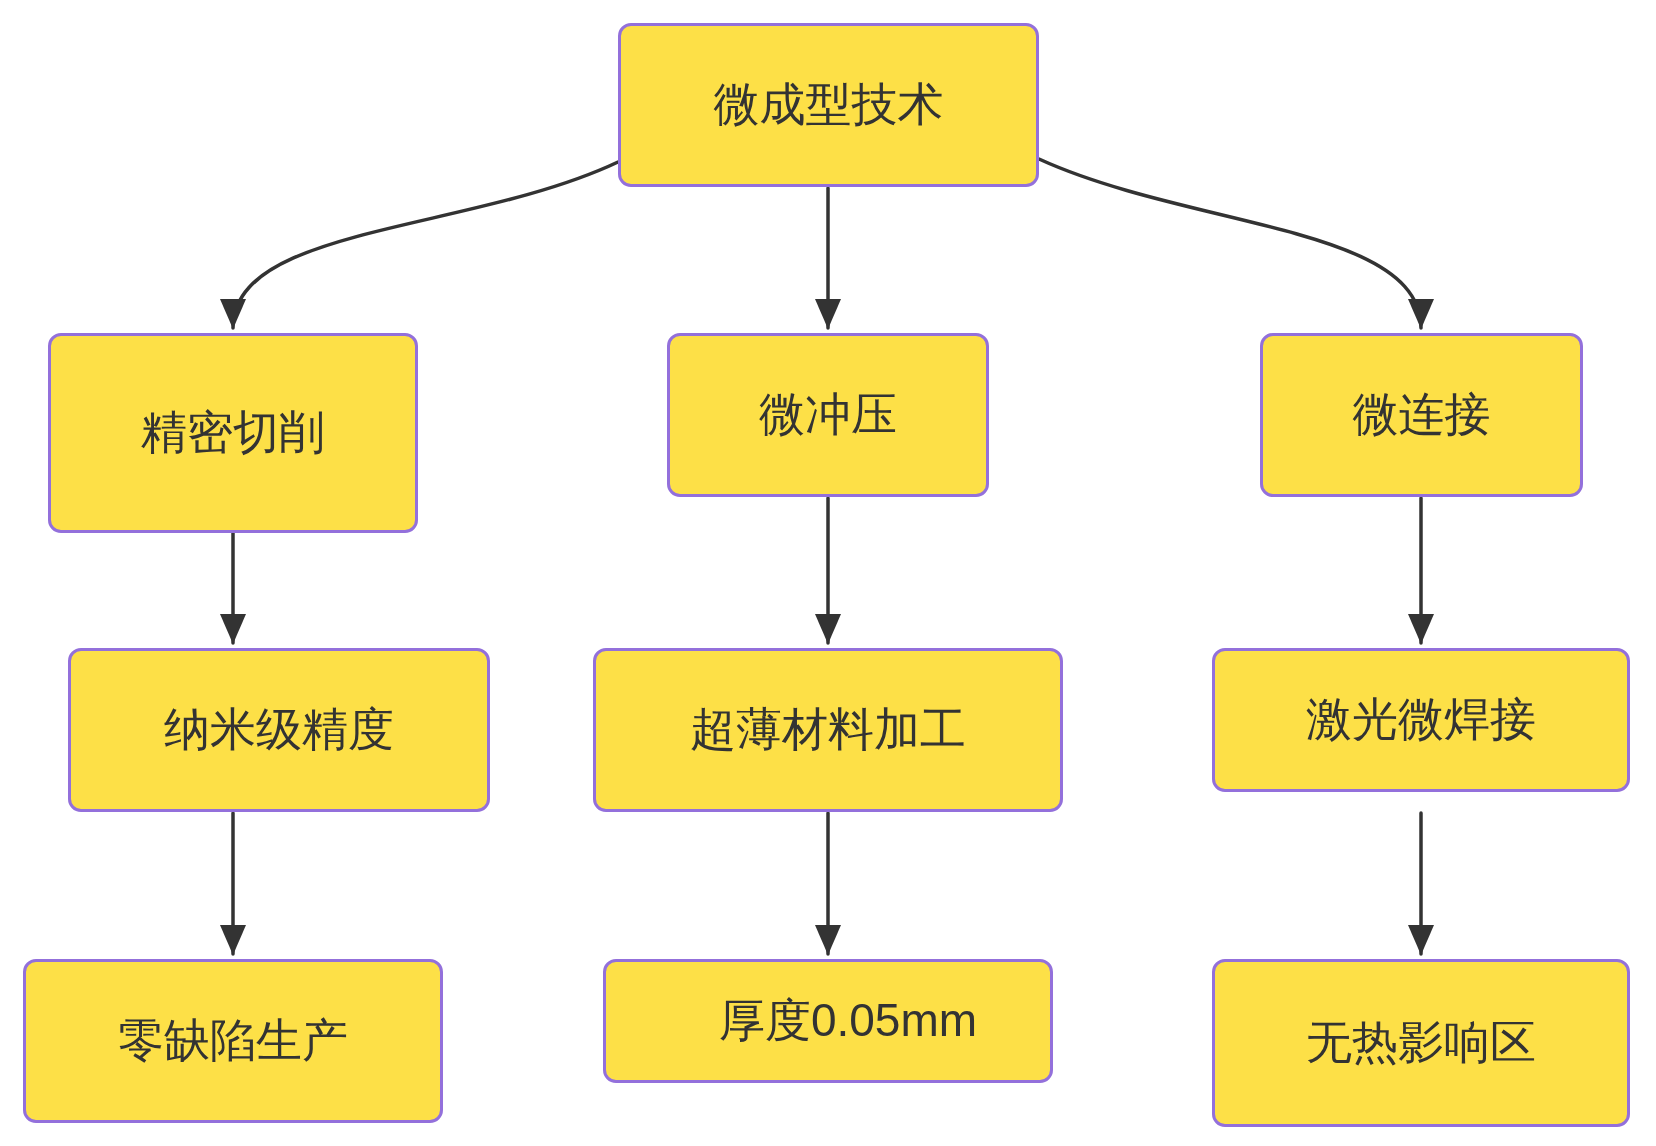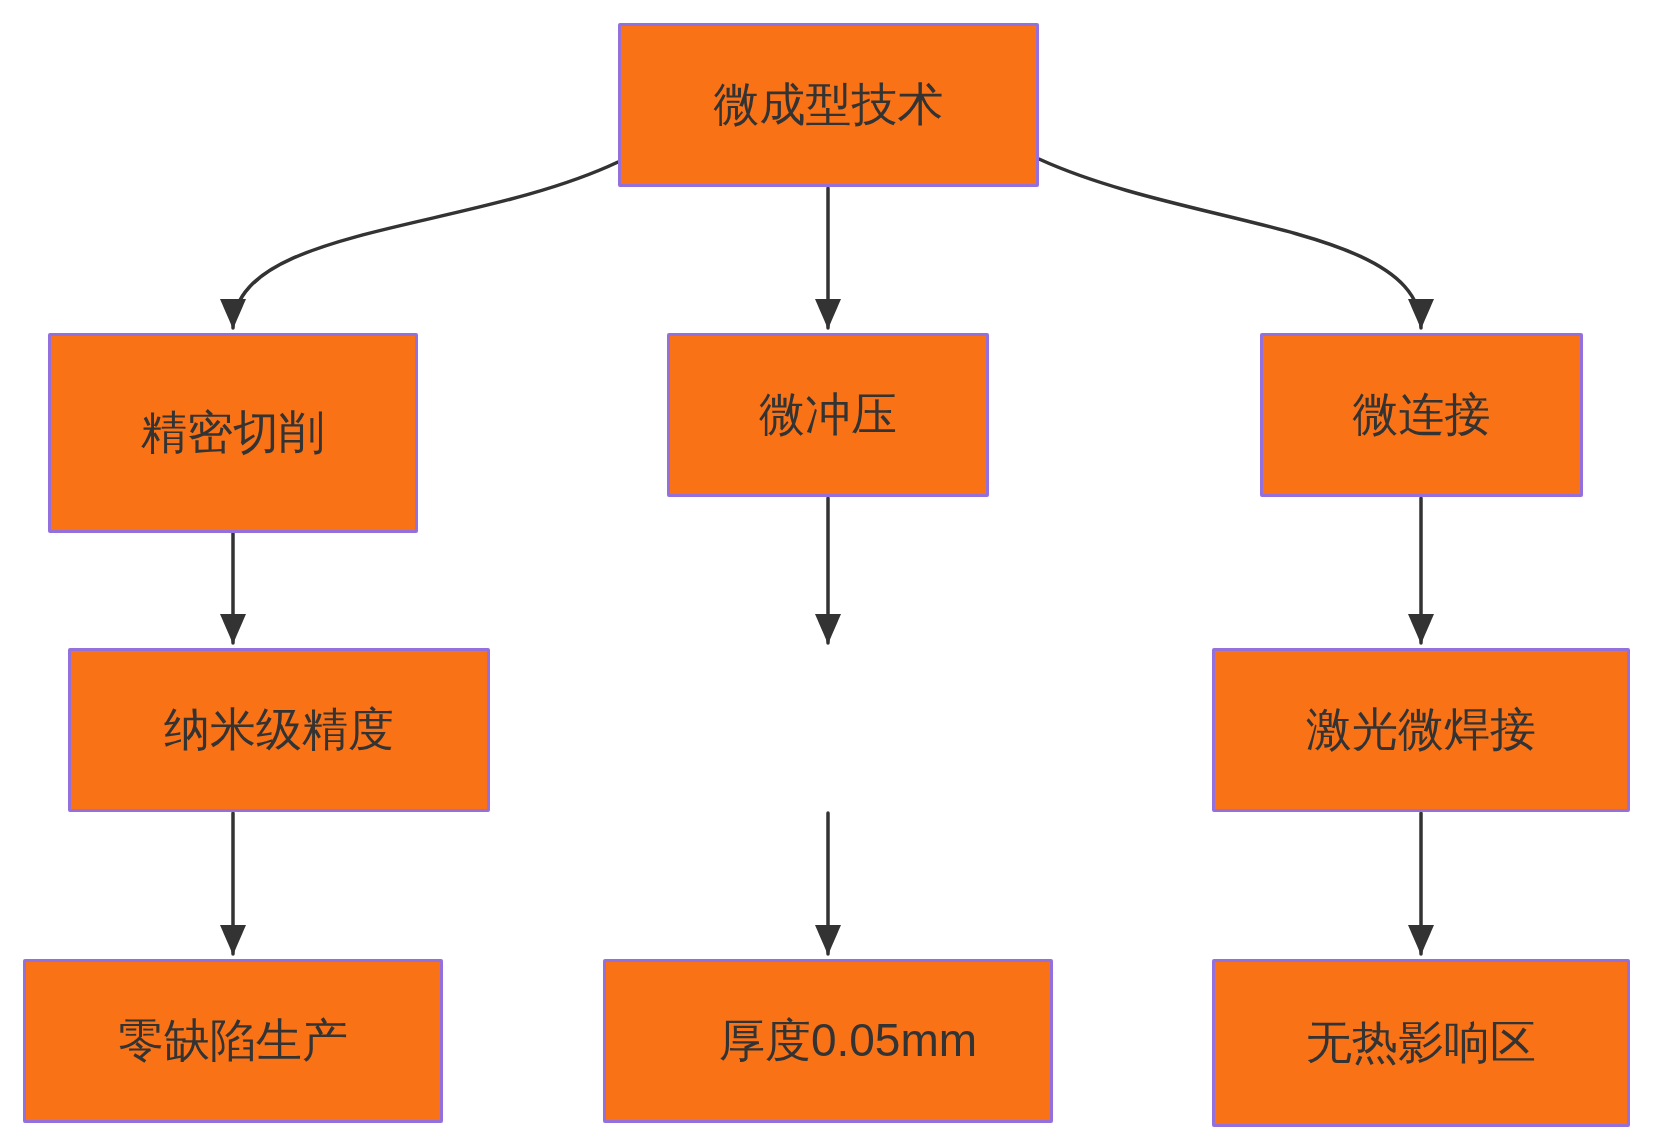--- a/index.html
+++ b/index.html
@@ -19,47 +19,47 @@
     position: absolute;
     left: 0;
     top: 0;
     width: 1656px;
     height: 1146px;
     z-index: 0;
   }
   .node {
     position: absolute;
     box-sizing: border-box;
-    background: #f97316;
+    background: #fde047;
     border: 3px solid #9370DB;
-    border-radius: 2px;
+    border-radius: 13px;
     display: flex;
     align-items: center;
     justify-content: center;
     z-index: 1;
   }
   .node span {
     color: #333333;
     font-size: 46px;
     line-height: 1.2;
     white-space: nowrap;
   }
   
   .n-root      { left: 618px;  top: 23px;  width: 421px; height: 164px; }
   
   .n-cutting   { left: 48px;   top: 333px; width: 370px; height: 200px; }
   .n-stamping  { left: 667px;  top: 333px; width: 322px; height: 164px; }
   .n-joining   { left: 1260px; top: 333px; width: 323px; height: 164px; }
   
   .n-nano      { left: 22px;   top: 648px; width: 422px; height: 164px; margin-left: 46px; }
   .n-thin      { left: 593px;  top: 648px; width: 470px; height: 164px; }
-  .n-laser     { left: 1212px; top: 648px; width: 418px; height: 164px; }
+  .n-laser     { left: 1212px; top: 648px; width: 418px; height: 144px; }
   
   .n-zero      { left: 23px;   top: 959px; width: 420px; height: 164px; align-items: center; }
-  .n-thickness { left: 603px;  top: 959px; width: 450px; height: 164px; padding-left: 40px; }
+  .n-thickness { left: 603px;  top: 959px; width: 450px; height: 124px; padding-left: 40px; }
   .n-noheat    { left: 1212px; top: 959px; width: 418px; height: 168px; }
 </style>
 </head>
 <body>
 
 <div class="canvas">
 
   <svg class="edges-layer" viewBox="0 0 1656 1146" xmlns="http://www.w3.org/2000/svg">
     <defs>
       <marker id="arrowhead" markerUnits="userSpaceOnUse" markerWidth="30" markerHeight="26" refX="29" refY="13" orient="auto">
@@ -92,20 +92,23 @@
   </div>
 
   <div class="node n-joining">
     <span>微连接</span>
   </div>
 
   <div class="node n-nano">
     <span>纳米级精度</span>
   </div>
 
+  <div class="node n-thin">
+    <span>超薄材料加工</span>
+  </div>
 
   <div class="node n-laser">
     <span>激光微焊接</span>
   </div>
 
   <div class="node n-zero">
     <span>零缺陷生产</span>
   </div>
 
   <div class="node n-thickness">

